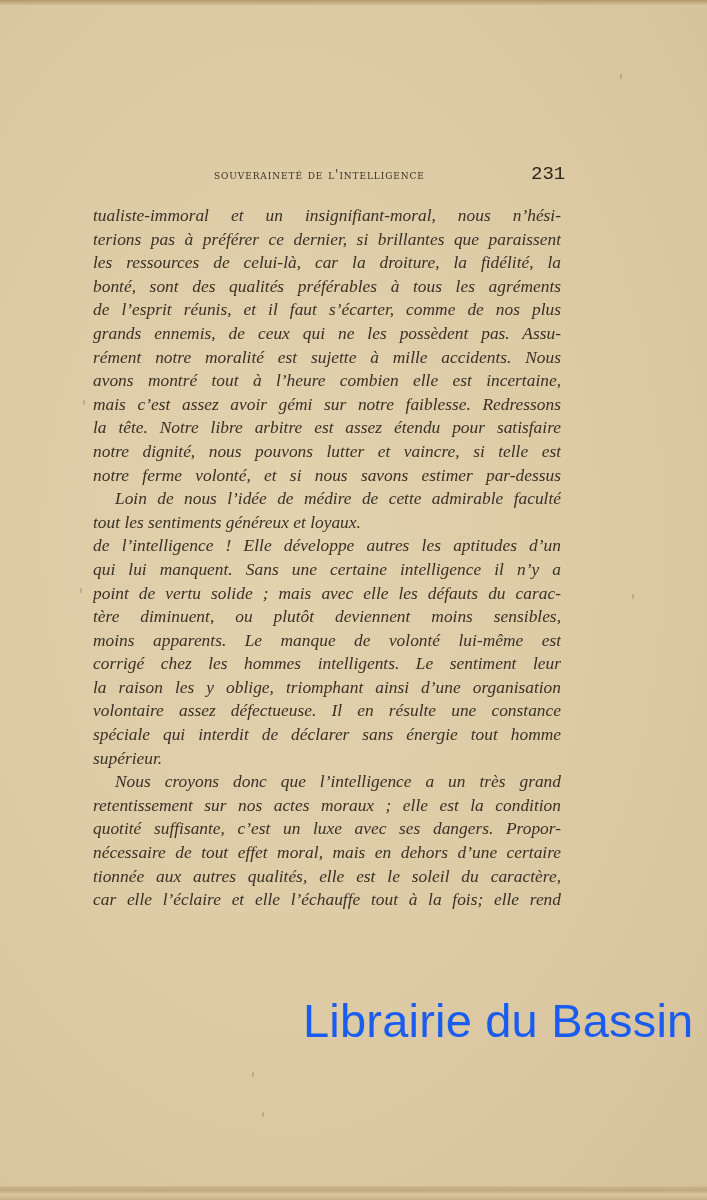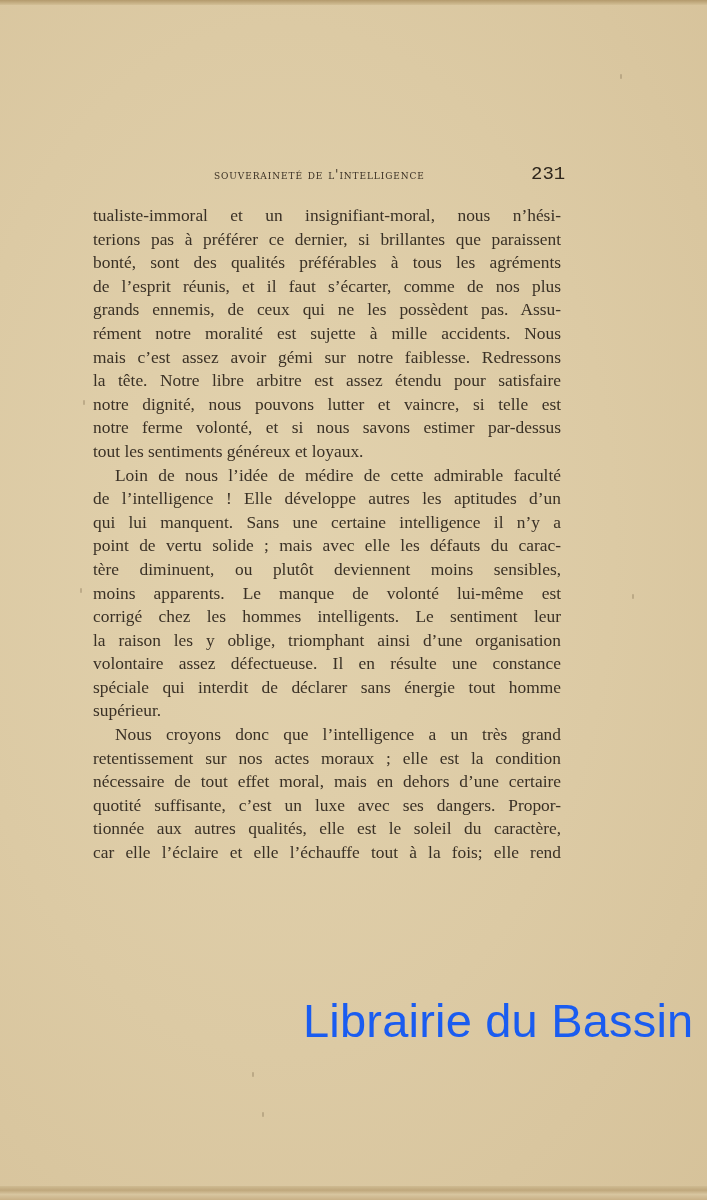--- a/index.html
+++ b/index.html
@@ -69,20 +69,21 @@
       line-height: 23.6px;
       color: #3a3126;
     }
     .line {
       display: block;
       height: 23.6px;
       white-space: nowrap;
       text-align: justify;
       text-align-last: justify;
       overflow: hidden;
+      font-style: italic;
     }
     .line.last {
       text-align-last: left;
     }
     .line.indent {
       padding-left: 22px;
     }
     .watermark {
       position: absolute;
       left: 303px;
@@ -108,44 +109,46 @@
   <div class="top-edge"></div>
 
   <div class="running-head">
     <span class="head-title">SOUVERAINETÉ DE L'INTELLIGENCE</span>
     <span class="page-number">231</span>
   </div>
 
   <div class="text-body" id="text-body">
       <span class="line">tualiste-immoral et un insignifiant-moral, nous n’hési-</span>
       <span class="line">terions pas à préférer ce dernier, si brillantes que paraissent</span>
+      <span class="line">les ressources de celui-là, car la droiture, la fidélité, la</span>
       <span class="line">bonté, sont des qualités préférables à tous les agréments</span>
       <span class="line">de l’esprit réunis, et il faut s’écarter, comme de nos plus</span>
       <span class="line">grands ennemis, de ceux qui ne les possèdent pas. Assu-</span>
       <span class="line">rément notre moralité est sujette à mille accidents. Nous</span>
+      <span class="line">avons montré tout à l’heure combien elle est incertaine,</span>
       <span class="line">mais c’est assez avoir gémi sur notre faiblesse. Redressons</span>
       <span class="line">la tête. Notre libre arbitre est assez étendu pour satisfaire</span>
       <span class="line">notre dignité, nous pouvons lutter et vaincre, si telle est</span>
       <span class="line">notre ferme volonté, et si nous savons estimer par-dessus</span>
+      <span class="line indent">Loin de nous l’idée de médire de cette admirable faculté</span>
       <span class="line last">tout les sentiments généreux et loyaux.</span>
-      <span class="line indent">Loin de nous l’idée de médire de cette admirable faculté</span>
       <span class="line">de l’intelligence ! Elle développe autres les aptitudes d’un</span>
       <span class="line">qui lui manquent. Sans une certaine intelligence il n’y a</span>
       <span class="line">point de vertu solide ; mais avec elle les défauts du carac-</span>
       <span class="line">tère diminuent, ou plutôt deviennent moins sensibles,</span>
       <span class="line">moins apparents. Le manque de volonté lui-même est</span>
       <span class="line">corrigé chez les hommes intelligents. Le sentiment leur</span>
       <span class="line">la raison les y oblige, triomphant ainsi d’une organisation</span>
       <span class="line">volontaire assez défectueuse. Il en résulte une constance</span>
       <span class="line">spéciale qui interdit de déclarer sans énergie tout homme</span>
       <span class="line last">supérieur.</span>
       <span class="line indent">Nous croyons donc que l’intelligence a un très grand</span>
       <span class="line">retentissement sur nos actes moraux ; elle est la condition</span>
+      <span class="line">quotité suffisante, c’est un luxe avec ses dangers. Propor-</span>
       <span class="line">nécessaire de tout effet moral, mais en dehors d’une certaire</span>
-      <span class="line">quotité suffisante, c’est un luxe avec ses dangers. Propor-</span>
       <span class="line">tionnée aux autres qualités, elle est le soleil du caractère,</span>
       <span class="line">car elle l’éclaire et elle l’échauffe tout à la fois; elle rend</span>
     </div>
 
   <div class="watermark">Librairie du Bassin</div>
 
   <span class="speck" style="left:83px;top:400px;"></span>
   <span class="speck" style="left:80px;top:588px;"></span>
   <span class="speck" style="left:620px;top:74px;"></span>
   <span class="speck" style="left:632px;top:594px;"></span>

